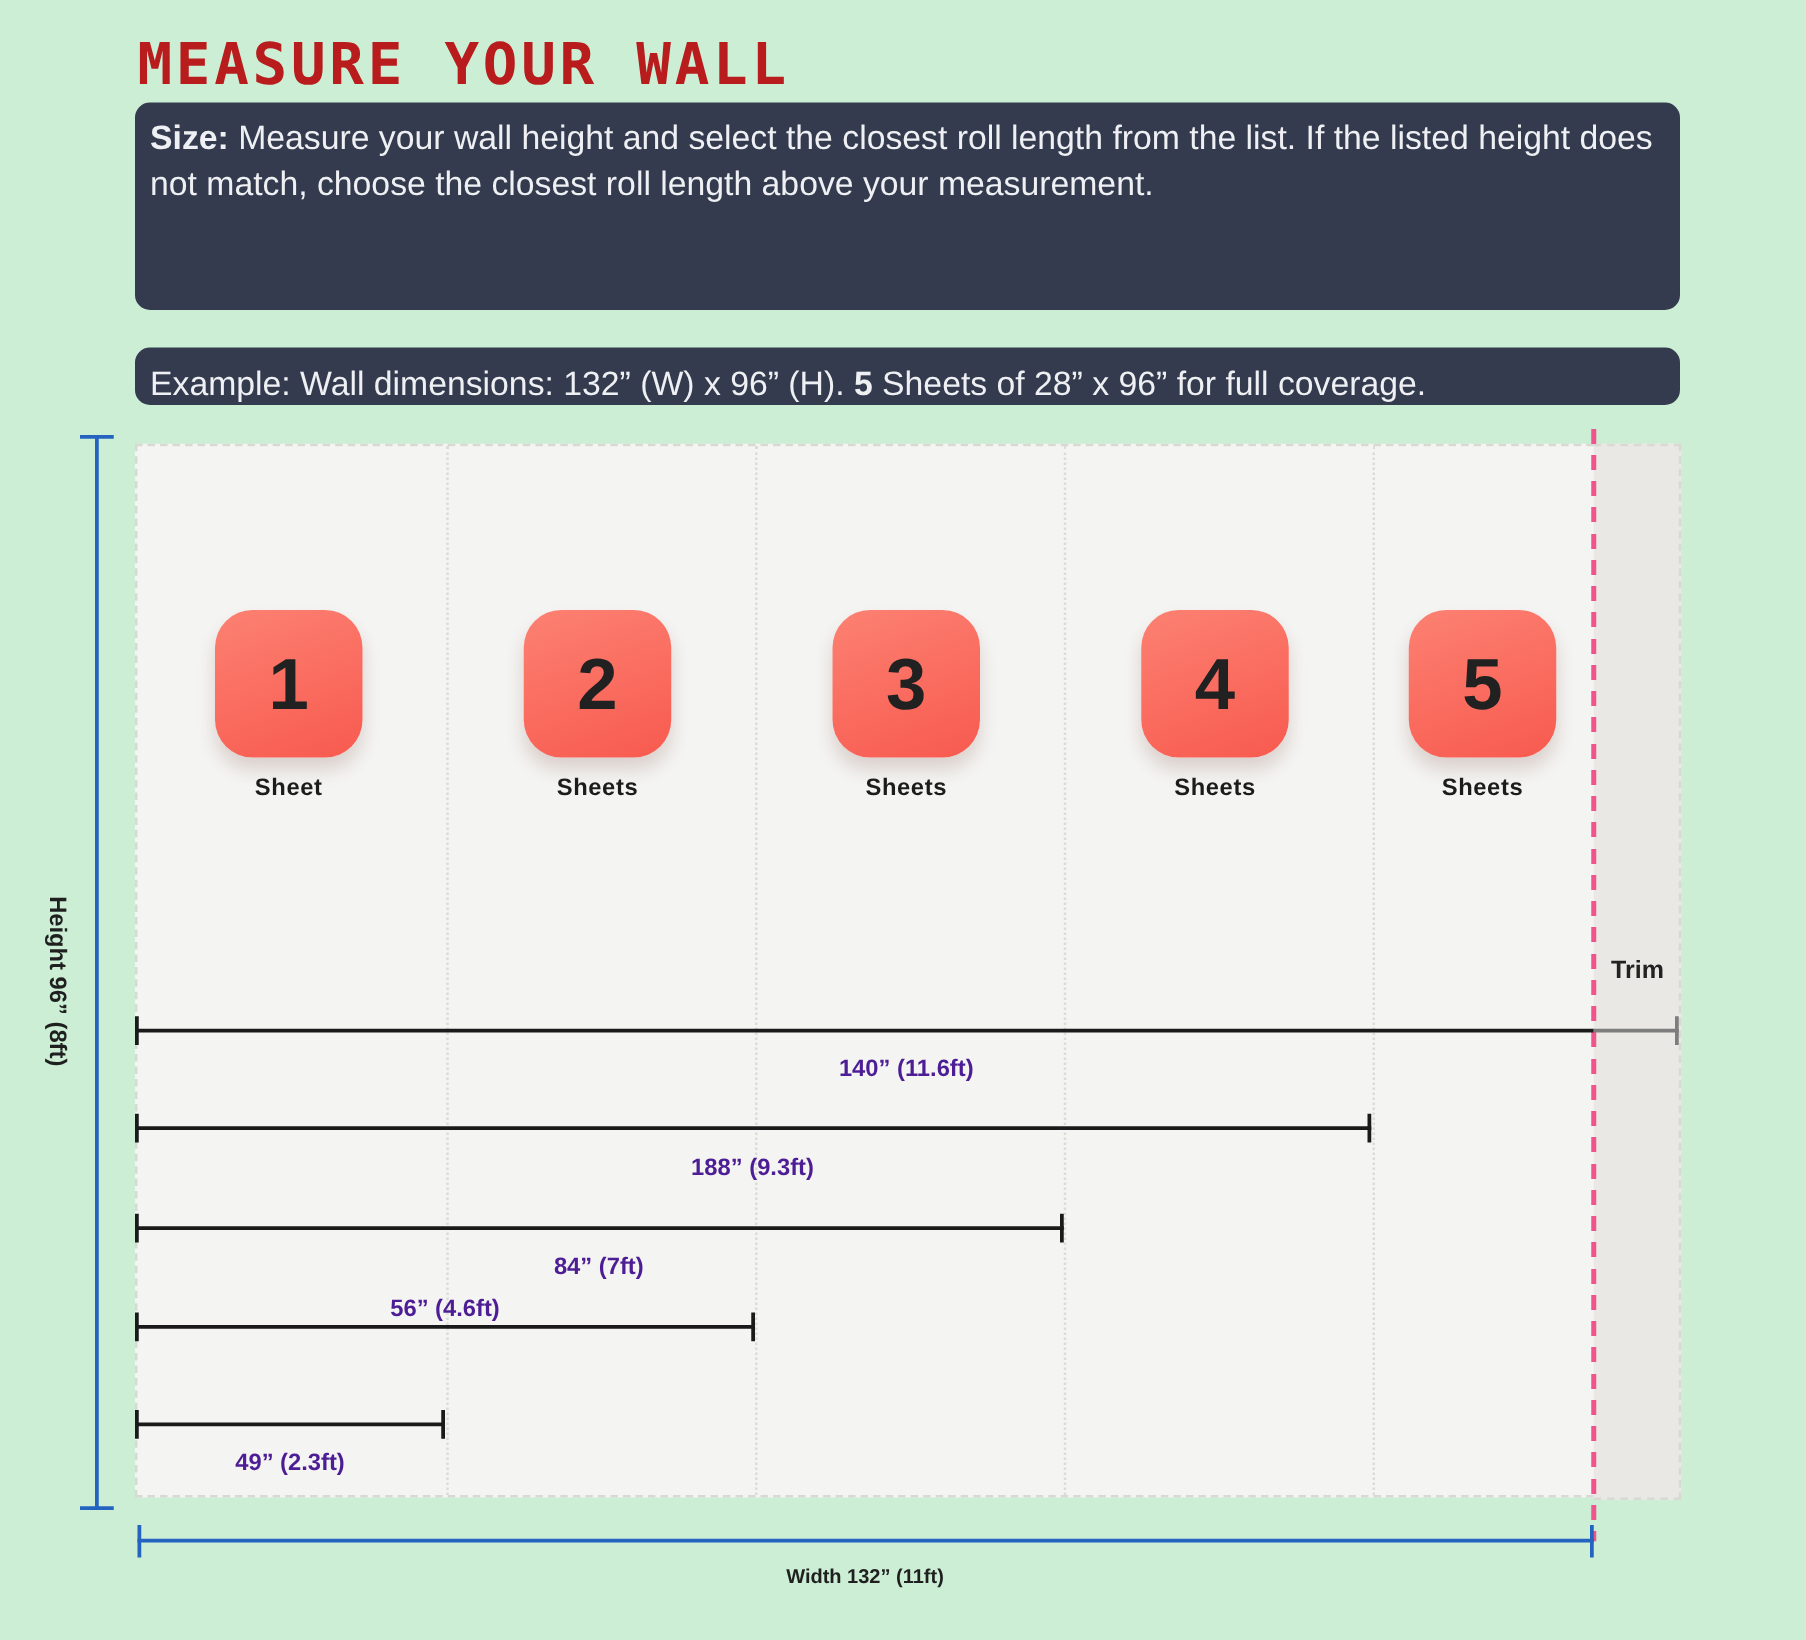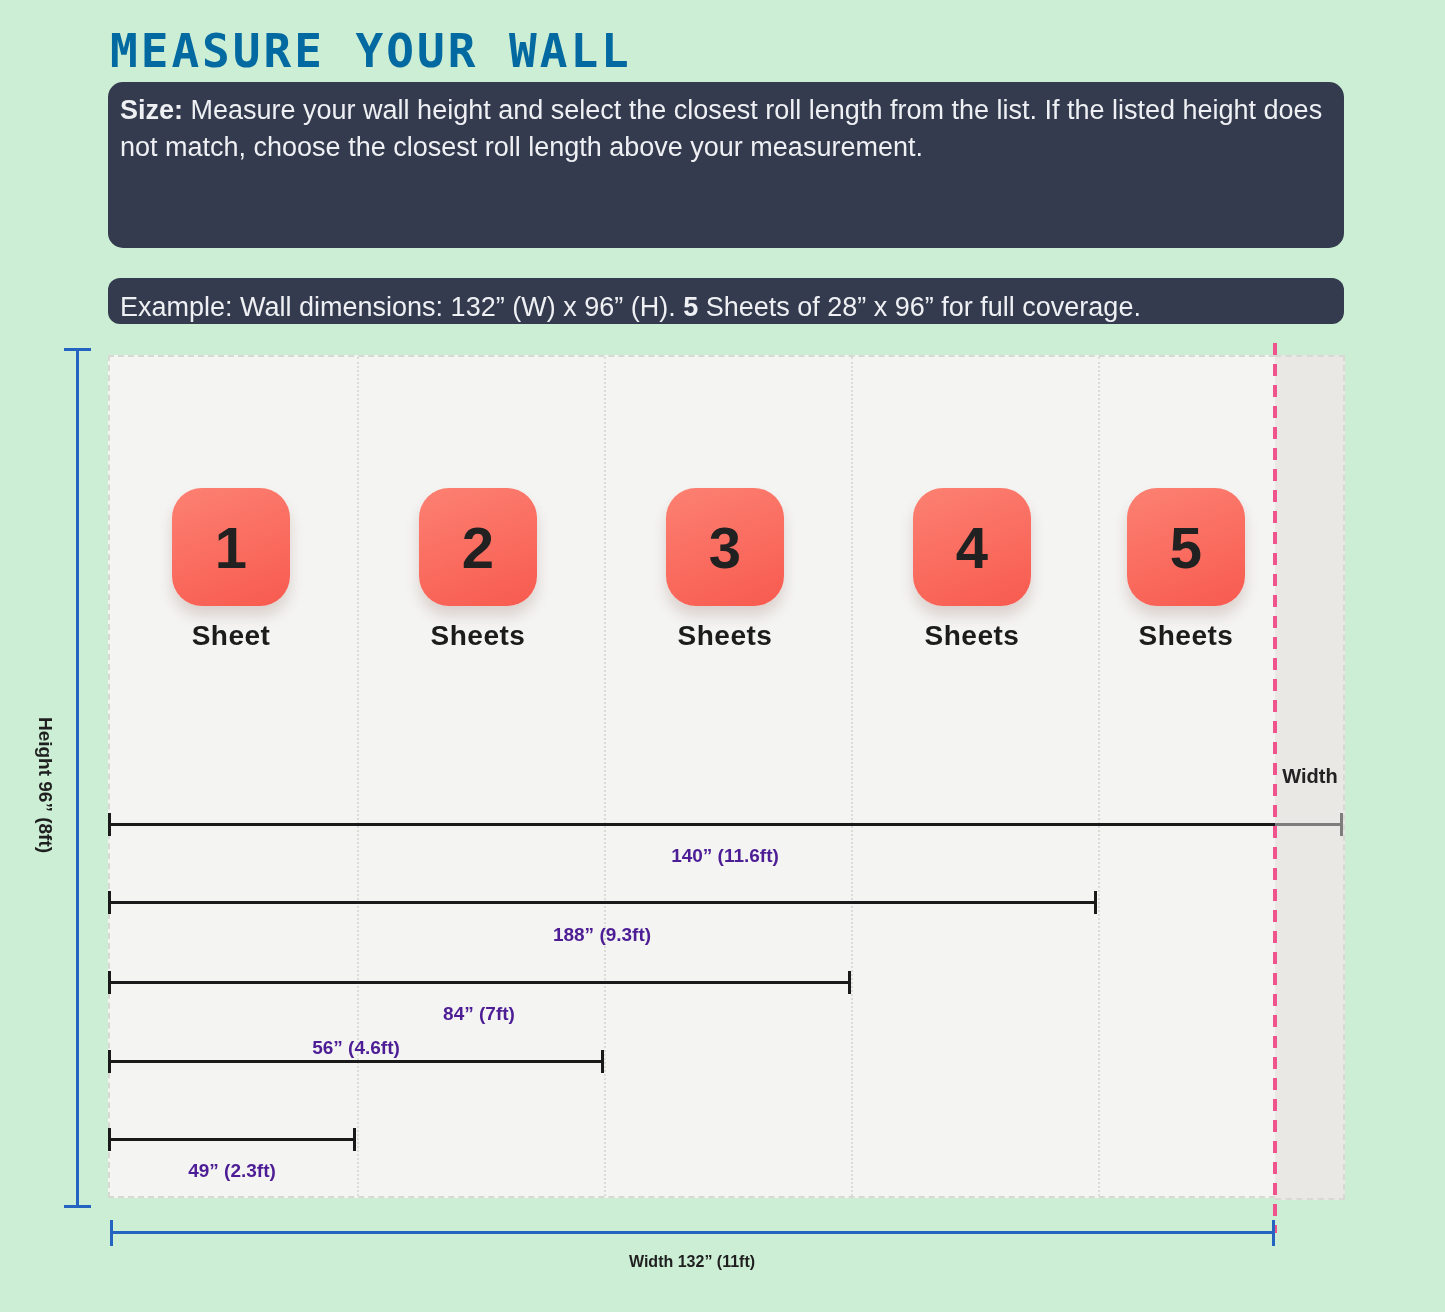--- a/index.html
+++ b/index.html
@@ -14,30 +14,30 @@
   *{box-sizing:border-box;margin:0;padding:0;}
   html,body{width:1445px;}
   body{font-family:"Liberation Sans",sans-serif;}
   .canvas{
     position:relative;width:1445px;height:1312px;overflow:hidden;
     background:var(--background_mint);
   }
   .page-title{
     position:absolute;left:110px;top:24px;
     font-family:"DejaVu Sans Mono",monospace;
-    font-size:46px;font-weight:bold;letter-spacing:3px;color:#0369a1;
+    font-size:46px;font-weight:bold;letter-spacing:3px;color:#b91c1c;
     white-space:nowrap;
   }
   .panel{
     position:absolute;left:108px;width:1236px;
     background:var(--panel_navy);border-radius:12px;
     color:#eef0f3;font-size:27px;line-height:37px;font-weight:400;
   }
   .panel .lead{font-weight:700;}
-  .panel-instructions{top:82px;height:166px;padding:10px 14px 10px 12px;border-radius:15px;}
+  .panel-instructions{top:82px;height:166px;padding:10px 14px 10px 12px;}
   .panel-instructions p + p{margin-top:36px;}
   .panel-example{top:278px;height:46px;display:flex;align-items:center;padding:13px 14px 0 12px;}
   .panel-example b{font-weight:700;}
 
   .wall{
     position:absolute;left:108px;top:355px;width:1237px;height:843px;
     background:#f4f4f2;border:2px dashed #d9d9d4;
   }
   .trim-area{
     position:absolute;top:-2px;right:-2px;width:70px;height:845px;
@@ -54,21 +54,21 @@
 
   .sheet{position:absolute;top:488px;width:118px;text-align:center;}
   .sheet .badge{
     width:118px;height:118px;border-radius:30px;
     background:linear-gradient(160deg,var(--accent_coral_light) 0%,#f85a4f 100%);
     box-shadow:0 10px 14px rgba(110,55,45,.18);
     display:flex;align-items:center;justify-content:center;
   }
   .sheet .badge span{font-size:58px;font-weight:600;color:#212121;}
   .sheet .sheet-label{
-    margin-top:14px;font-size:28px;font-weight:700;color:#1c1c1c;letter-spacing:.5px;
+    margin-top:14px;font-size:19px;font-weight:700;color:#1c1c1c;letter-spacing:.5px;
   }
 
   .trim-label{
     position:absolute;left:1275px;top:765px;width:70px;text-align:center;
     font-size:20px;font-weight:700;color:#222;
   }
 
   .hline{position:absolute;height:3px;background:#1a1a1a;}
   .hline::before,.hline::after{
     content:"";position:absolute;top:-10px;width:3px;height:23px;background:#1a1a1a;
@@ -162,21 +162,21 @@
       </div>
     <div class="sheet-label">Sheets</div>
   </div>
   <div class="sheet" style="left:1127px">
     <div class="badge">
         <span>5</span>
       </div>
     <div class="sheet-label">Sheets</div>
   </div>
 
-  <div class="trim-label">Width</div>
+  <div class="trim-label">Trim</div>
 
   <div class="hline cap-left-only" style="left:108px;top:823px;width:1167px"></div>
   <div class="hline gray" style="left:1275px;top:823px;width:68px"></div>
   <div class="mlabel" style="left:725px;top:845px">140” (11.6ft)</div>
 
   <div class="hline" style="left:108px;top:901px;width:989px"></div>
   <div class="mlabel" style="left:602px;top:924px">188” (9.3ft)</div>
 
   <div class="hline" style="left:108px;top:981px;width:743px"></div>
   <div class="mlabel" style="left:479px;top:1003px">84” (7ft)</div>

